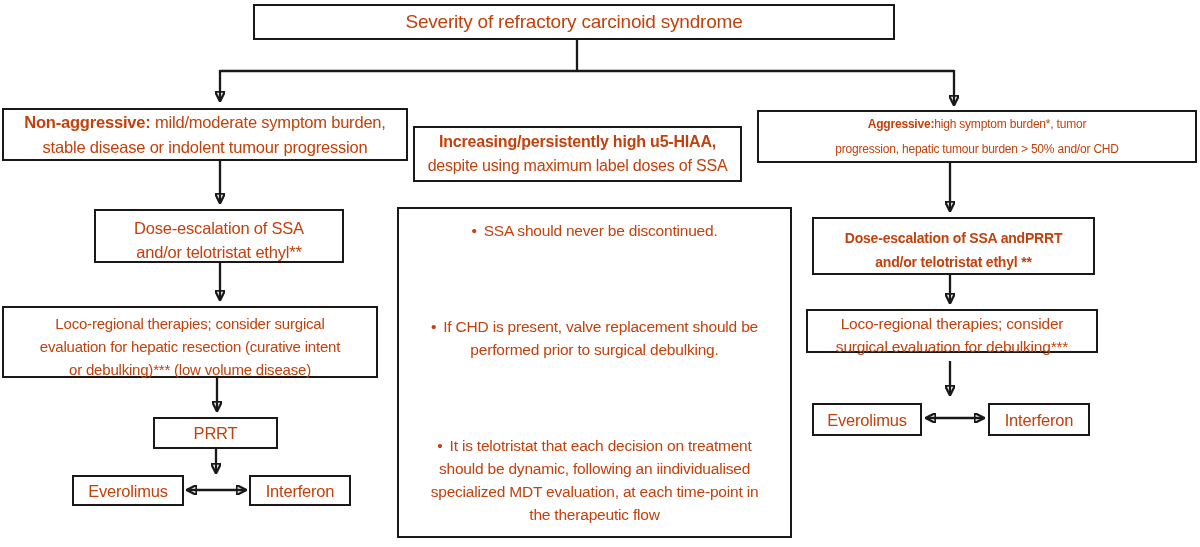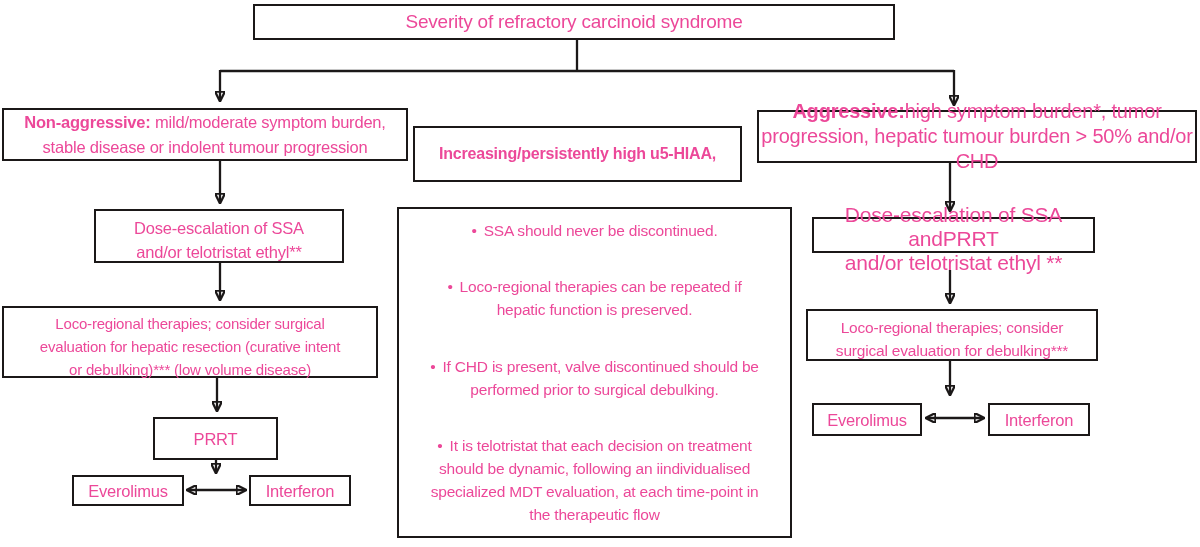--- a/index.html
+++ b/index.html
@@ -2,21 +2,21 @@
 <html><head>
 <meta charset="utf-8">
 <style>
   html,body { margin:0; padding:0; background:#ffffff; }
   #canvas {
     position: relative;
     width: 1200px;
     height: 547px;
     background: #ffffff;
     font-family: "Liberation Sans", sans-serif;
-    color: #ec4899;
+    color: #c2410c;
     overflow: hidden;
   }
   #connectors {
     position: absolute;
     left: 0; top: 0;
     width: 1200px; height: 547px;
   }
   #connectors line, #connectors path { stroke: #1b1818; stroke-width: 2.3; fill: none; }
   .node {
     position: absolute;
@@ -29,28 +29,28 @@
     box-sizing: border-box;
     letter-spacing: -0.2px;
     line-height: 24px;
   }
   .lines { white-space: pre-line; margin-top: 8px; }
   .bold { font-weight: bold; }
 
   #title-box      { left:253px; top:4px;   width:642px; height:36px; font-size:19px; }
   #nonagg-box     { left:2px;   top:108px; width:406px; height:53px; font-size:16.5px; line-height:25px; }
   #midhdr-box     { left:413px; top:126px; width:329px; height:56px; font-size:16px;   line-height:24px; }
-  #agg-box        { left:757px; top:110px; width:440px; height:53px; font-size:20px;   line-height:25px; }
+  #agg-box        { left:757px; top:110px; width:440px; height:53px; font-size:12px;   line-height:25px; }
   #l-dose-box     { left:94px;  top:209px; width:250px; height:54px; font-size:16.5px; }
   #l-loco-box     { left:2px;   top:306px; width:376px; height:72px; font-size:15px;   line-height:23px;align-items:center; }
-  #prrt-box       { left:153px; top:417px; width:125px; height:43px; font-size:16.5px; }
+  #prrt-box       { left:153px; top:417px; width:125px; height:32px; font-size:16.5px; }
   #l-ever-box     { left:72px;  top:475px; width:112px; height:31px; font-size:16.5px; }
   #l-intf-box     { left:249px; top:475px; width:102px; height:31px; font-size:16.5px; }
-  #r-dose-box     { left:812px; top:217px; width:283px; height:36px; font-size:21px; }
-  #r-loco-box     { left:806px; top:309px; width:292px; height:52px; font-size:15.5px; line-height:23px; }
+  #r-dose-box     { left:812px; top:217px; width:283px; height:58px; font-size:14px;font-weight:bold; }
+  #r-loco-box     { left:806px; top:309px; width:292px; height:44px; font-size:15.5px; line-height:23px; }
   #r-ever-box     { left:812px; top:403px; width:110px; height:33px; font-size:16.5px; }
   #r-intf-box     { left:988px; top:403px; width:102px; height:33px; font-size:16.5px; }
 
   #notes-box {
     left:397px; top:207px; width:395px; height:331px;
     font-size:15.5px; line-height:23px;
     flex-direction: column;
     justify-content: space-between;
     padding: 10px 6px;
   }
@@ -90,20 +90,21 @@
   <div class="node" id="nonagg-box">
     <div>
       <span class="bold">Non-aggressive:</span><span class="lines"> mild/moderate symptom burden,
 stable disease or indolent tumour progression</span>
     </div>
   </div>
 
   <div class="node" id="midhdr-box">
     <div>
       <div class="bold">Increasing/persistently high u5-HIAA,</div>
+      <div>despite using maximum label doses of SSA</div>
     </div>
   </div>
 
   <div class="node" id="agg-box">
     <div>
       <span class="bold">Aggressive:</span><span class="lines">high symptom burden*, tumor
 progression, hepatic tumour burden &gt; 50% and/or CHD</span>
     </div>
   </div>
 
@@ -128,25 +129,21 @@
 
   <div class="node" id="l-intf-box">
     <span>Interferon</span>
   </div>
 
   <div class="node" id="notes-box">
     <div class="note-item">
       <span class="blt">•</span><span class="lines">SSA should never be discontinued.</span>
     </div>
     <div class="note-item">
-      <span class="blt">•</span><span class="lines">Loco-regional therapies can be repeated if
-hepatic function is preserved.</span>
-    </div>
-    <div class="note-item">
-      <span class="blt">•</span><span class="lines">If CHD is present, valve discontinued should be
+      <span class="blt">•</span><span class="lines">If CHD is present, valve replacement should be
 performed prior to surgical debulking.</span>
     </div>
     <div class="note-item">
       <span class="blt">•</span><span class="lines">It is telotristat that each decision on treatment
 should be dynamic, following an iindividualised
 specialized MDT evaluation, at each time-point in
 the therapeutic flow</span>
     </div>
   </div>
 

